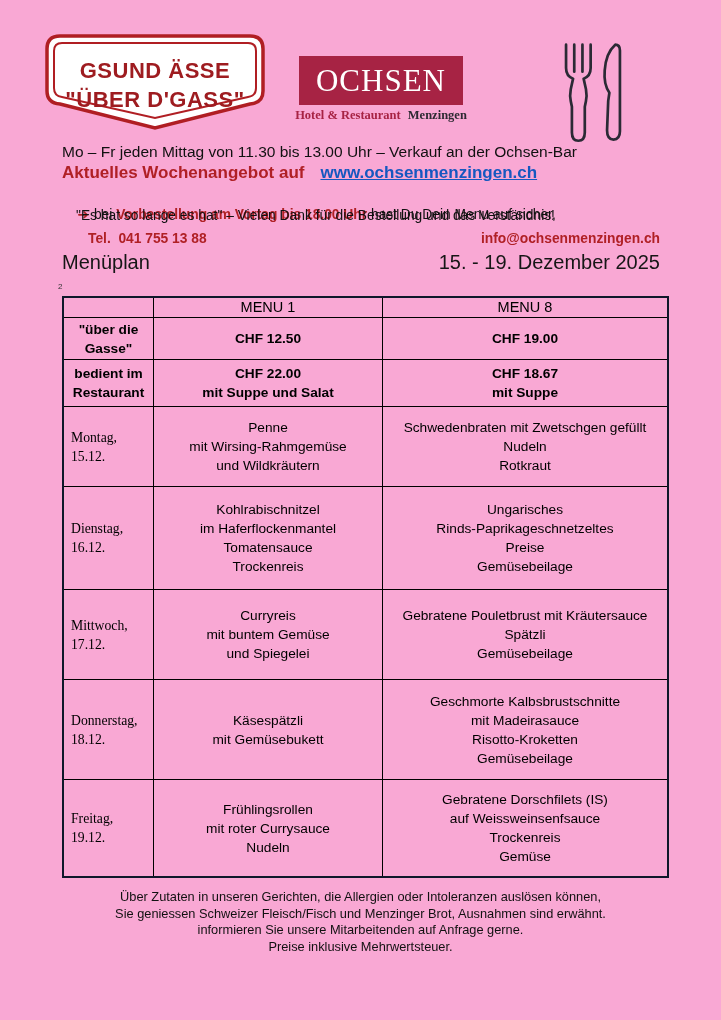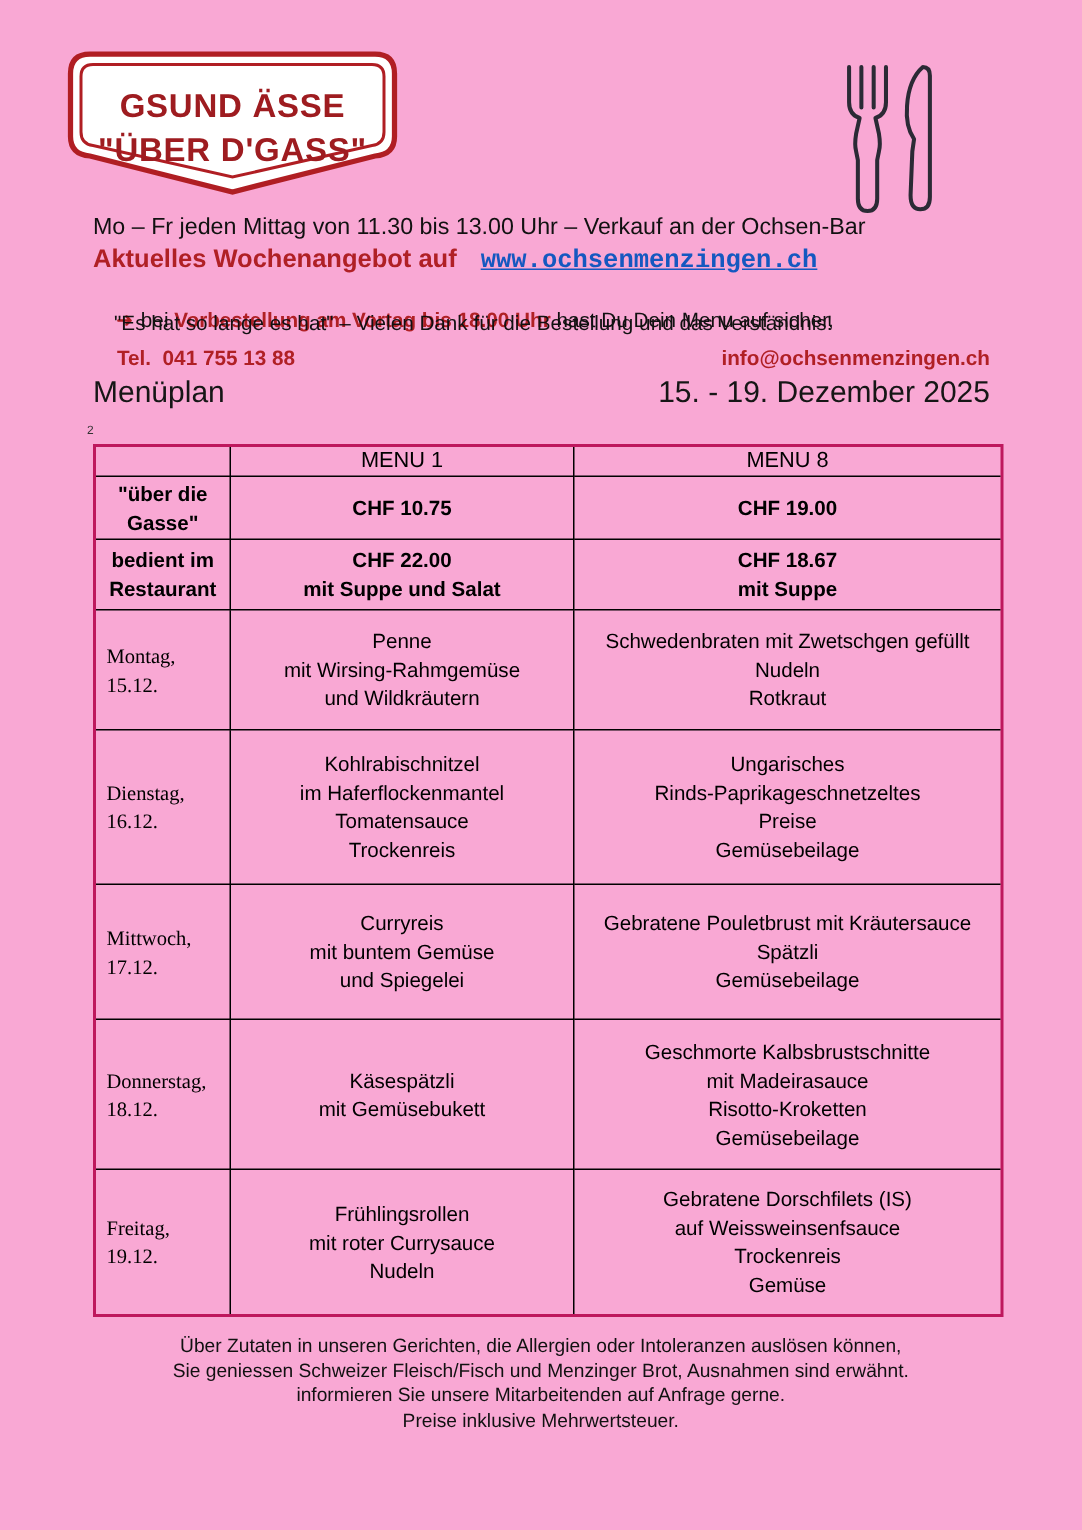--- a/index.html
+++ b/index.html
@@ -27,37 +27,37 @@
   .ochsen-sub .dark { color:#2e2a33; font-weight:600; margin-left:4px; }
 
   .cutlery { position:absolute; left:552px; top:40px; width:82px; height:92px; }
   .cutlery path { stroke:#2b2a35; stroke-width:2.3; fill:none;
                   stroke-linejoin:round; stroke-linecap:round; }
 
   
   .l1 { position:absolute; left:62px; top:143px; font-size:15.5px; color:#111; }
   .l2 { position:absolute; left:62px; top:163px; font-size:17px; font-weight:bold; }
   .l2 .lbl  { color:#b02025; }
-  .l2 .link { color:#1558c0; text-decoration:underline; margin-left:16px; cursor:pointer;font-family:Liberation Mono, monospace; }
+  .l2 .link { color:#1558c0; text-decoration:underline; margin-left:16px; cursor:pointer; }
   .l3 { position:absolute; left:62px; top:191px; font-size:13.8px; color:#111; white-space:pre; }
   .l3 .arrow { color:#b02025; font-weight:bold; margin-right:5px; }
   .l3 .hot   { color:#b02025; font-weight:bold; }
   .l4 { position:absolute; left:76px; top:208px; font-size:13.8px; color:#111; }
-  .contact { position:absolute; left:78px; right:61px; top:231px; display:flex;
+  .contact { position:absolute; left:88px; right:61px; top:231px; display:flex;
              justify-content:space-between; font-size:13.8px; font-weight:bold;
              color:#b02025; white-space:pre; }
 
   
   .titlerow { position:absolute; left:62px; right:61px; top:251px; display:flex;
               justify-content:space-between; font-size:20px; color:#161616; }
   .fnmark { position:absolute; left:58px; top:282px; font-size:8px; color:#333; }
 
   
   .menutable { position:absolute; left:62px; top:296px; width:607px; height:582px;
-               border:2px solid #be185d; display:grid;
+               border:2px solid #0f172a; display:grid;
                grid-template-columns:90px 229px 1fr;
                grid-template-rows:20px 42px 47px 80px 103px 90px 100px 1fr; }
   .cell { border-right:1px solid #000; border-bottom:1px solid #000;
           display:flex; align-items:center; justify-content:center;
           text-align:center; white-space:pre-line;
           font-size:13.7px; line-height:19px; color:#000; padding:2px 3px; }
   .cell.lastcol  { border-right:none; }
   .cell.lastrow  { border-bottom:none; }
   .cell.hdr  { font-size:14.5px; }
   .cell.bold { font-weight:bold; }
@@ -74,20 +74,29 @@
 
   <div class="stamp">
     <svg viewBox="0 0 222 106">
       <path d="M16 3 H206 Q219 3 219 16 V58 Q219 70 206 71 L111 95 L16 71 Q3 70 3 58 V16 Q3 3 16 3 Z" fill="#ffffff" stroke="#b01e23" stroke-width="3.5"></path>
       <path d="M18 10 H204 Q212 10 212 18 V55 Q212 63 204 64 L111 85 L18 64 Q10 63 10 55 V18 Q10 10 18 10 Z" fill="none" stroke="#b01e23" stroke-width="2"></path>
       <text class="stamp-line" x="111" y="45">GSUND ÄSSE</text>
       <text class="stamp-line" x="111" y="74">"ÜBER D'GASS"</text>
     </svg>
   </div>
 
+  <div class="ochsen">
+    <div class="ochsen-banner">
+      <span class="ochsen-name">OCHSEN</span>
+    </div>
+    <div class="ochsen-sub">
+      <span class="red">Hotel &amp; Restaurant</span>
+      <span class="dark">Menzingen</span>
+    </div>
+  </div>
 
   <div class="cutlery">
     <svg viewBox="0 0 70 90">
       <path d="M12 4 V24 Q12 31 18 33 L16 42 Q15 48 16 52 L17 57 V79 Q17 86 22.5 86 Q28 86 28 79 V57 L29 52 Q30 48 29 42 L27 33 Q33 31 33 24 V4"></path>
       <path d="M19 4 V27 M26 4 V27"></path>
       <path d="M54 4 Q46 11 45 26 Q44 38 49 45 L48 52 L47 77 Q47 85 52.5 85 Q58 85 58 78 V9 Q58 4 54 4 Z"></path>
     </svg>
   </div>
 
   <div class="l1">Mo – Fr jeden Mittag von 11.30 bis 13.00 Uhr – Verkauf an der Ochsen-Bar</div>
@@ -114,21 +123,21 @@
   <div class="fnmark">2</div>
 
   <div class="menutable">
 
     <div class="cell hdr"></div>
     <div class="cell hdr">MENU 1</div>
     <div class="cell hdr lastcol">MENU 8</div>
 
     <div class="cell bold">"über die
 Gasse"</div>
-    <div class="cell bold">CHF 10.75</div>
+    <div class="cell bold">CHF 12.50</div>
     <div class="cell bold lastcol">CHF 19.00</div>
 
     <div class="cell bold">bedient im
 Restaurant</div>
     <div class="cell bold">CHF 22.00
 mit Suppe und Salat</div>
     <div class="cell bold lastcol">CHF 18.67
 mit Suppe</div>
 
     <div class="cell day">Montag,

